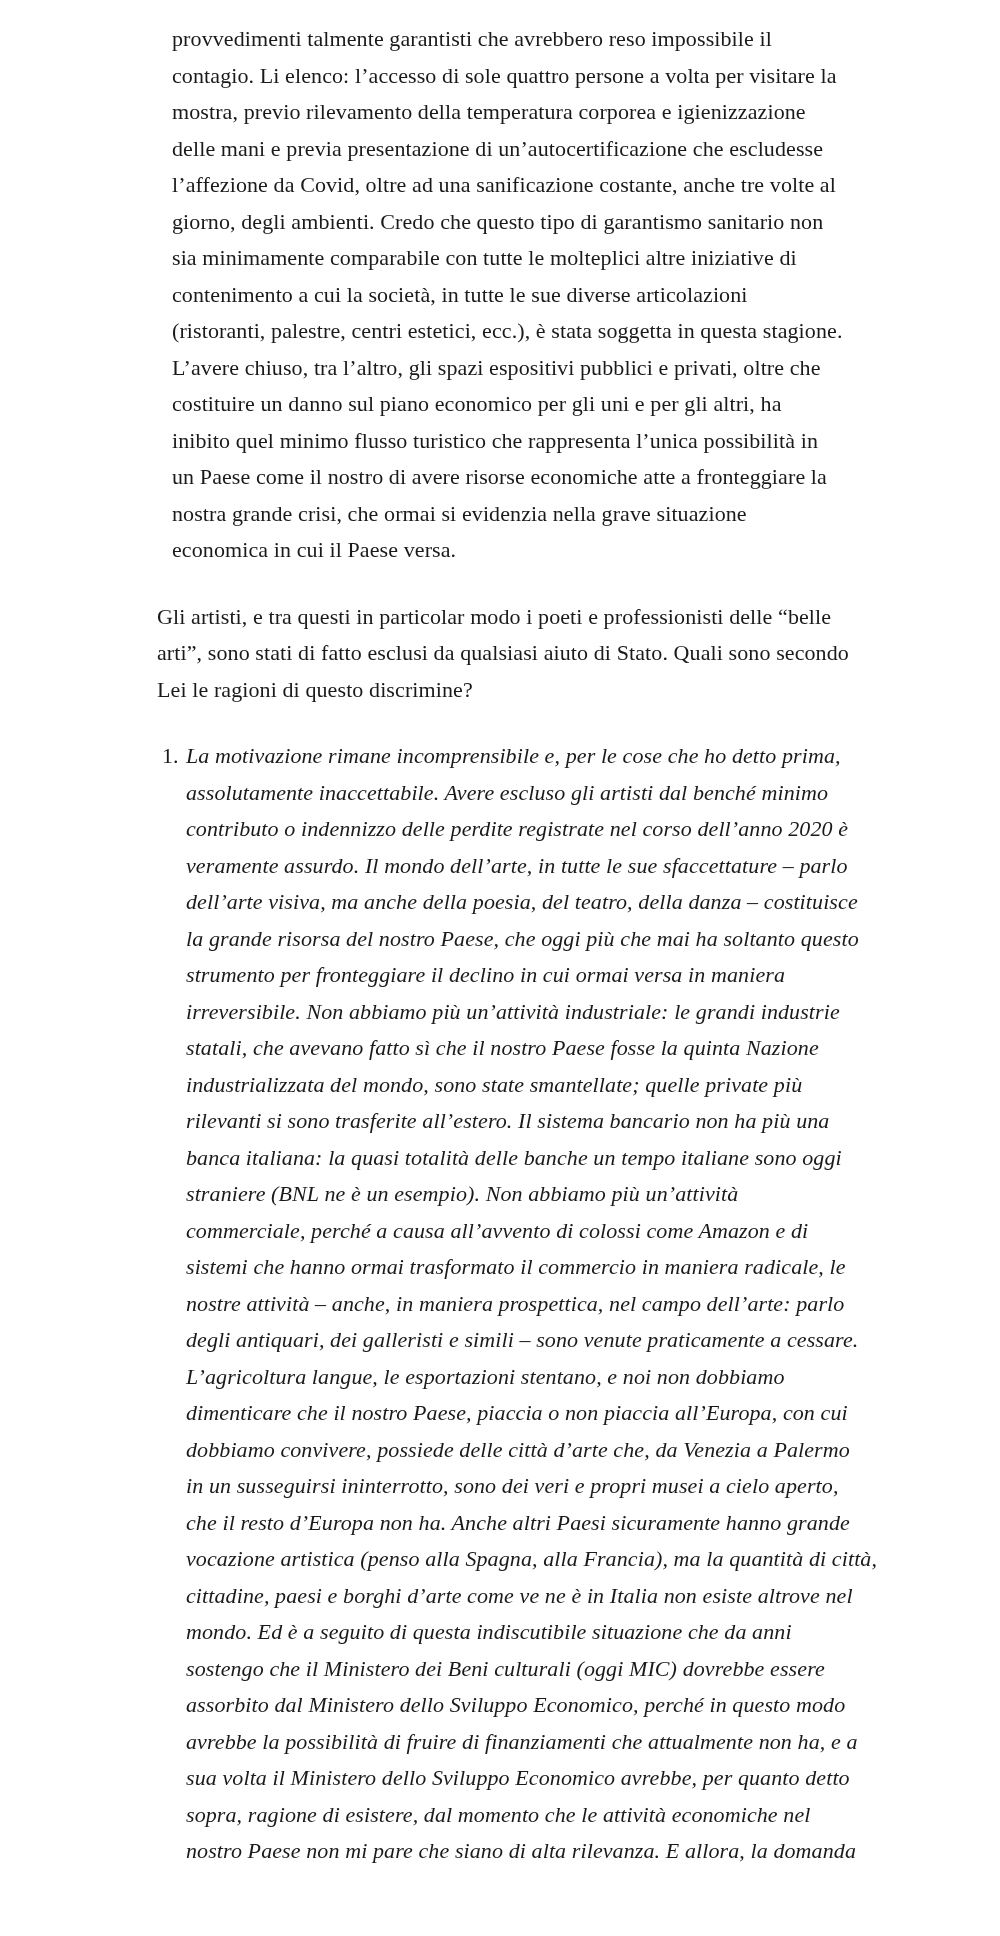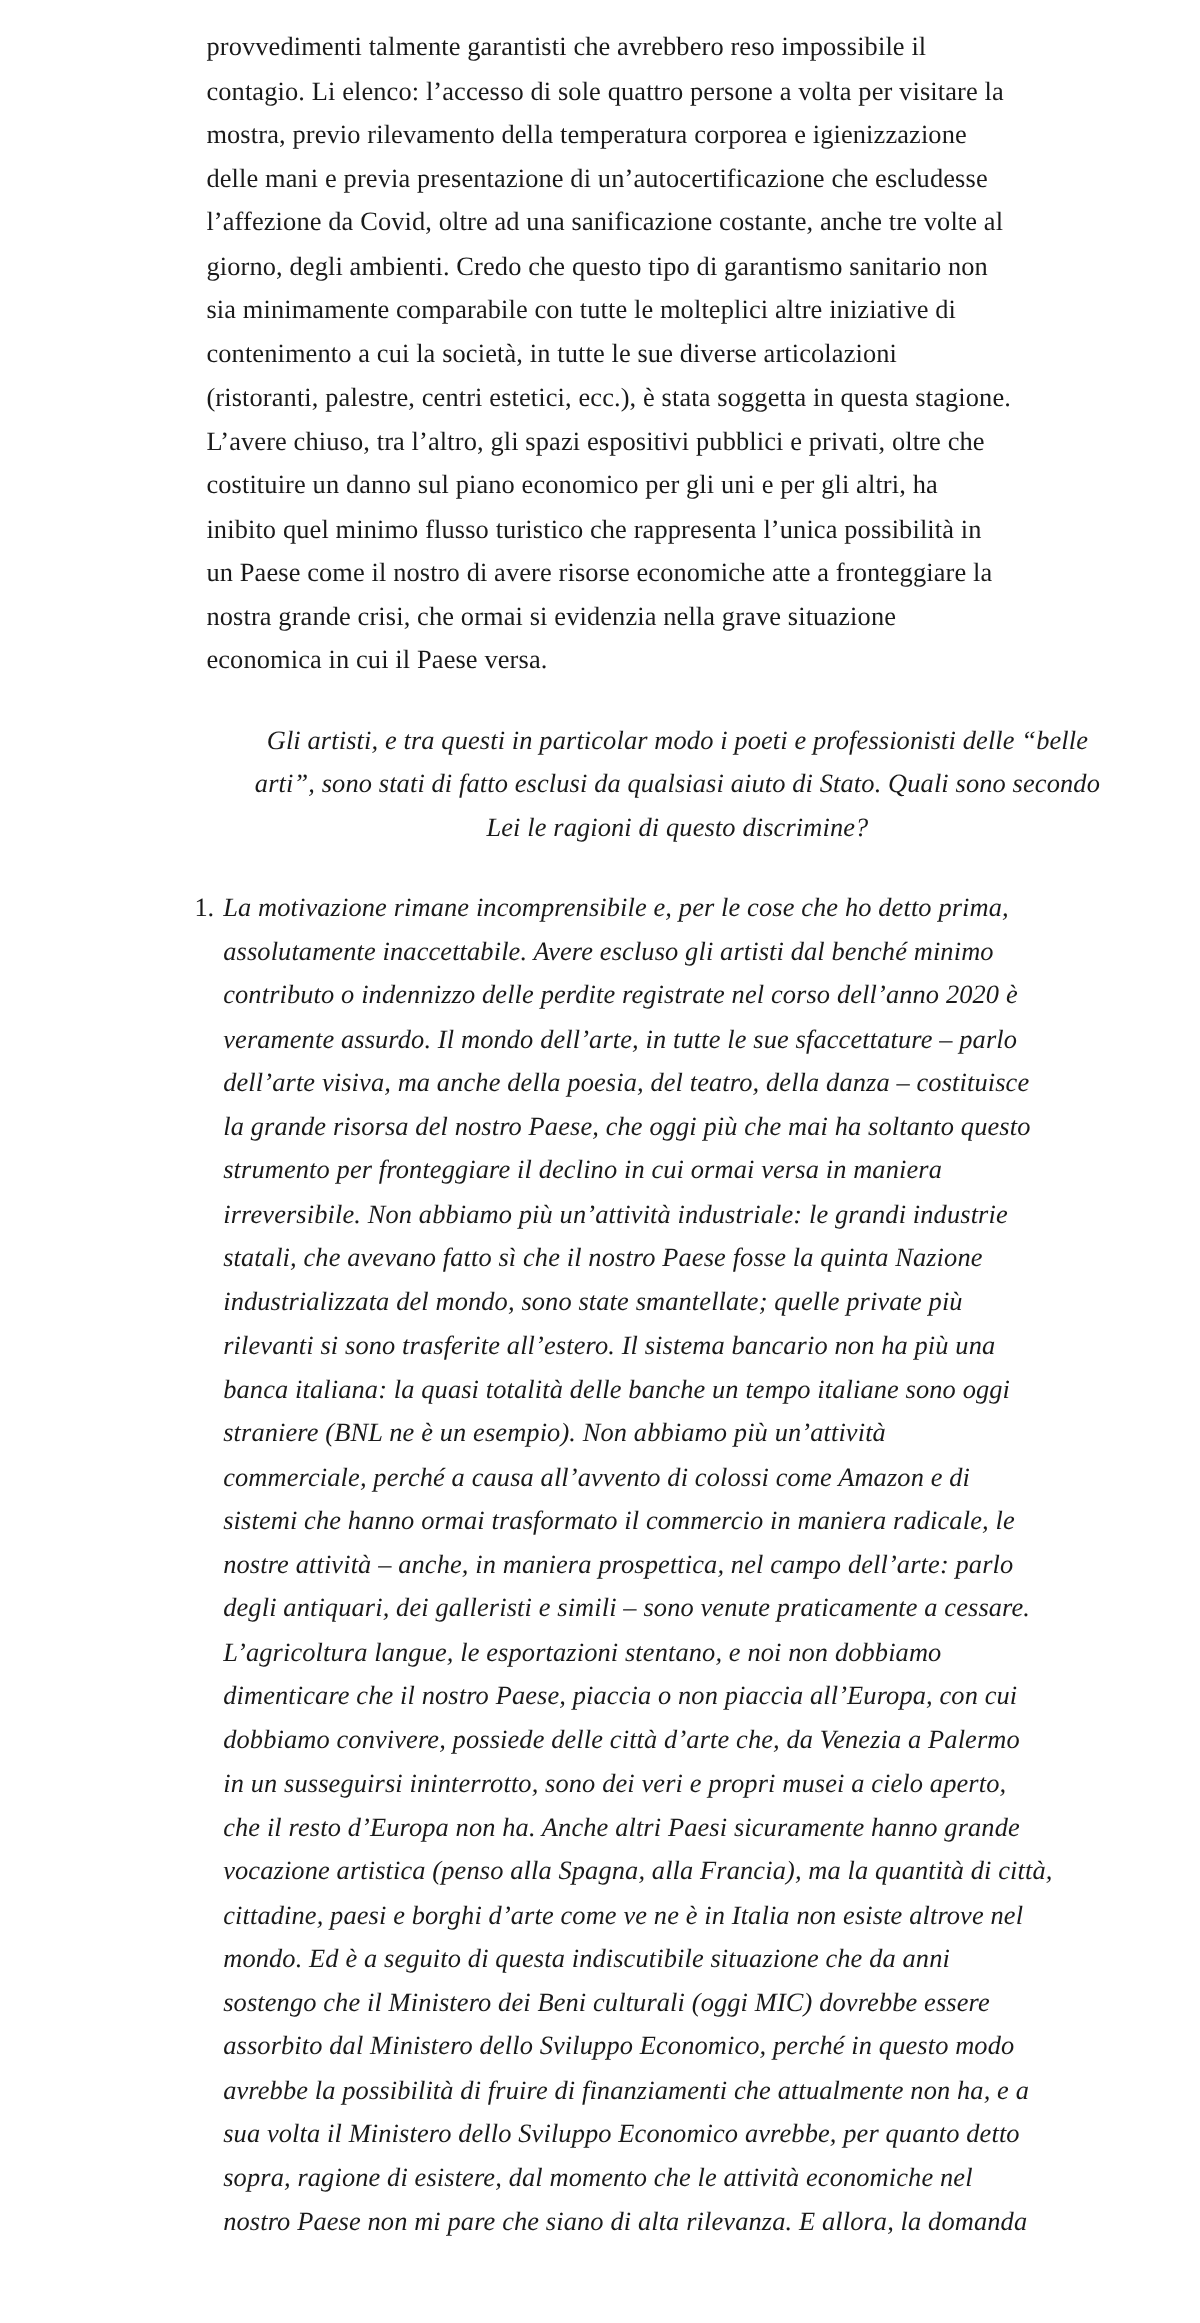--- a/index.html
+++ b/index.html
@@ -23,25 +23,23 @@
     left: 128px;
     width: 800px;
   }
   .para {
     font-size: 22px;
     line-height: 36.5px;
     white-space: pre-line;
     letter-spacing: 0.1px;
   }
   .question {
-    font-style: italic;
     margin-left: -15px;
     margin-top: 30px;
     width: 815px;
-    text-align: center;
   }
   .answer-item {
     display: flex;
     margin-top: 30px;
     margin-left: -10px;
   }
   .answer-num {
     flex: 0 0 24px;
     font-size: 22px;
     line-height: 36.5px;

